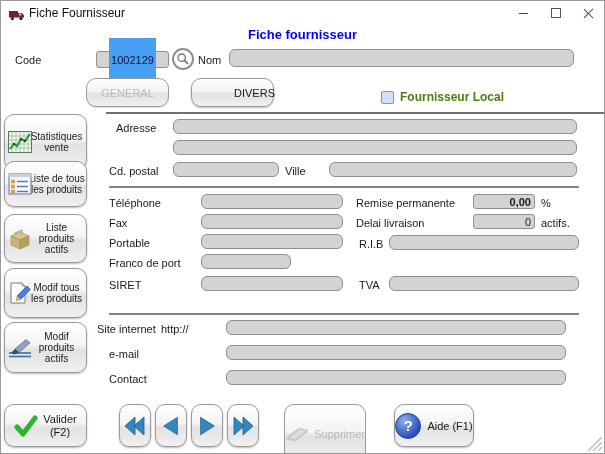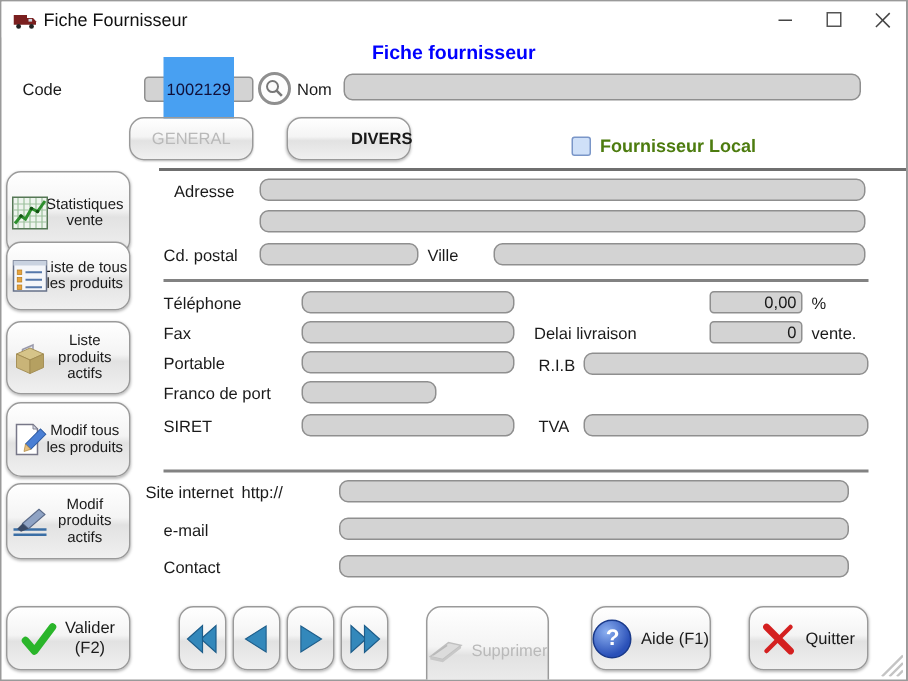--- a/index.html
+++ b/index.html
@@ -92,21 +92,21 @@
       <circle cx="6.5" cy="6.5" r="4.2" fill="#fafafa" stroke="#777" stroke-width="1.5"></circle>
       <line x1="9.6" y1="9.6" x2="13.6" y2="13.6" stroke="#777" stroke-width="2"></line>
     </svg>
   </div>
   <span class="lbl" style="left:197px;top:53px;">Nom</span>
   <div class="field rounded" style="left:228px;top:48px;width:345px;height:18px;padding:0 4px;"></div>
 
   <div class="btn3d disabled" style="left:85px;top:77px;width:83px;height:29px;">
     <span>GENERAL</span>
   </div>
-  <div class="btn3d" style="left:190px;top:77px;width:83px;height:29px;font-weight:700;padding-left:44px;">
+  <div class="btn3d" style="left:190px;top:77px;width:83px;height:29px;font-weight:400;padding-left:44px;">
     <span>DIVERS</span>
   </div>
 
   <div class="chk" style="left:380px;top:90px;"></div>
   <span class="chk-label" style="left:399px;top:89px;">Fournisseur Local</span>
 
   <div class="tab-line"></div>
 
   <div class="btn3d side-btn" style="top:113px;height:56px;">
     <span class="side-icon">
@@ -198,32 +198,33 @@
 
   <span class="lbl" style="left:108px;top:164px;">Cd. postal</span>
   <div class="field rounded" style="left:172px;top:161px;width:106px;padding:0 4px;"></div>
   <span class="lbl" style="left:284px;top:164px;">Ville</span>
   <div class="field rounded" style="left:328px;top:161px;width:248px;padding:0 4px;"></div>
 
   <div class="sep" style="left:108px;top:185px;width:470px;"></div>
 
   <span class="lbl" style="left:108px;top:196px;">Téléphone</span>
   <div class="field rounded" style="left:200px;top:193px;width:142px;padding:0 4px;"></div>
-  <div class="field" style="left:472px;top:193px;width:62px;">
+  <span class="lbl" style="left:355px;top:196px;">Remise permanente</span>
+  <div class="field" style="left:472px;top:193px;width:62px;font-weight:bold;">
     <span class="num-val">0,00</span>
   </div>
   <span class="lbl" style="left:540px;top:196px;">%</span>
 
   <span class="lbl" style="left:108px;top:216px;">Fax</span>
   <div class="field rounded" style="left:200px;top:213px;width:142px;padding:0 4px;"></div>
   <span class="lbl" style="left:355px;top:216px;">Delai livraison</span>
   <div class="field" style="left:472px;top:213px;width:62px;">
     <span class="num-val">0</span>
   </div>
-  <span class="lbl" style="left:540px;top:216px;">vente.</span>
+  <span class="lbl" style="left:540px;top:216px;">actifs.</span>
 
   <span class="lbl" style="left:108px;top:236px;">Portable</span>
   <div class="field rounded" style="left:200px;top:233px;width:142px;padding:0 4px;"></div>
   <span class="lbl" style="left:358px;top:237px;">R.I.B</span>
   <div class="field rounded" style="left:388px;top:234px;width:190px;padding:0 4px;"></div>
 
   <span class="lbl" style="left:108px;top:256px;">Franco de port</span>
   <div class="field rounded" style="left:200px;top:253px;width:90px;padding:0 4px;"></div>
 
   <span class="lbl" style="left:108px;top:278px;">SIRET</span>
@@ -283,27 +284,20 @@
       <line x1="4" y1="12" x2="14" y2="5" stroke="#b8b8b8" stroke-width="1"></line>
     </svg>
     <span>Supprimer</span>
   </div>
 
   <div class="btn3d" style="left:393px;top:403px;width:80px;height:43px;gap:6px;">
     <span class="help-circle">?</span>
     <span>Aide (F1)</span>
   </div>
 
-  <div class="btn3d" style="left:498px;top:403px;width:80px;height:43px;gap:7px;">
-    <svg width="22" height="22" viewBox="0 0 22 22">
-      <path d="M3 3 L19 19" stroke="#d42020" stroke-width="4.5" stroke-linecap="round"></path>
-      <path d="M19 3 L3 19" stroke="#d42020" stroke-width="3" stroke-linecap="round"></path>
-    </svg>
-    <span>Quitter</span>
-  </div>
 
   <svg class="resize-grip" width="18" height="18" viewBox="0 0 18 18">
     <g stroke="#c4c4c4" stroke-width="1.6">
       <line x1="4" y1="18" x2="18" y2="4"></line>
       <line x1="9" y1="18" x2="18" y2="9"></line>
       <line x1="14" y1="18" x2="18" y2="14"></line>
     </g>
   </svg>
 
 </div>

